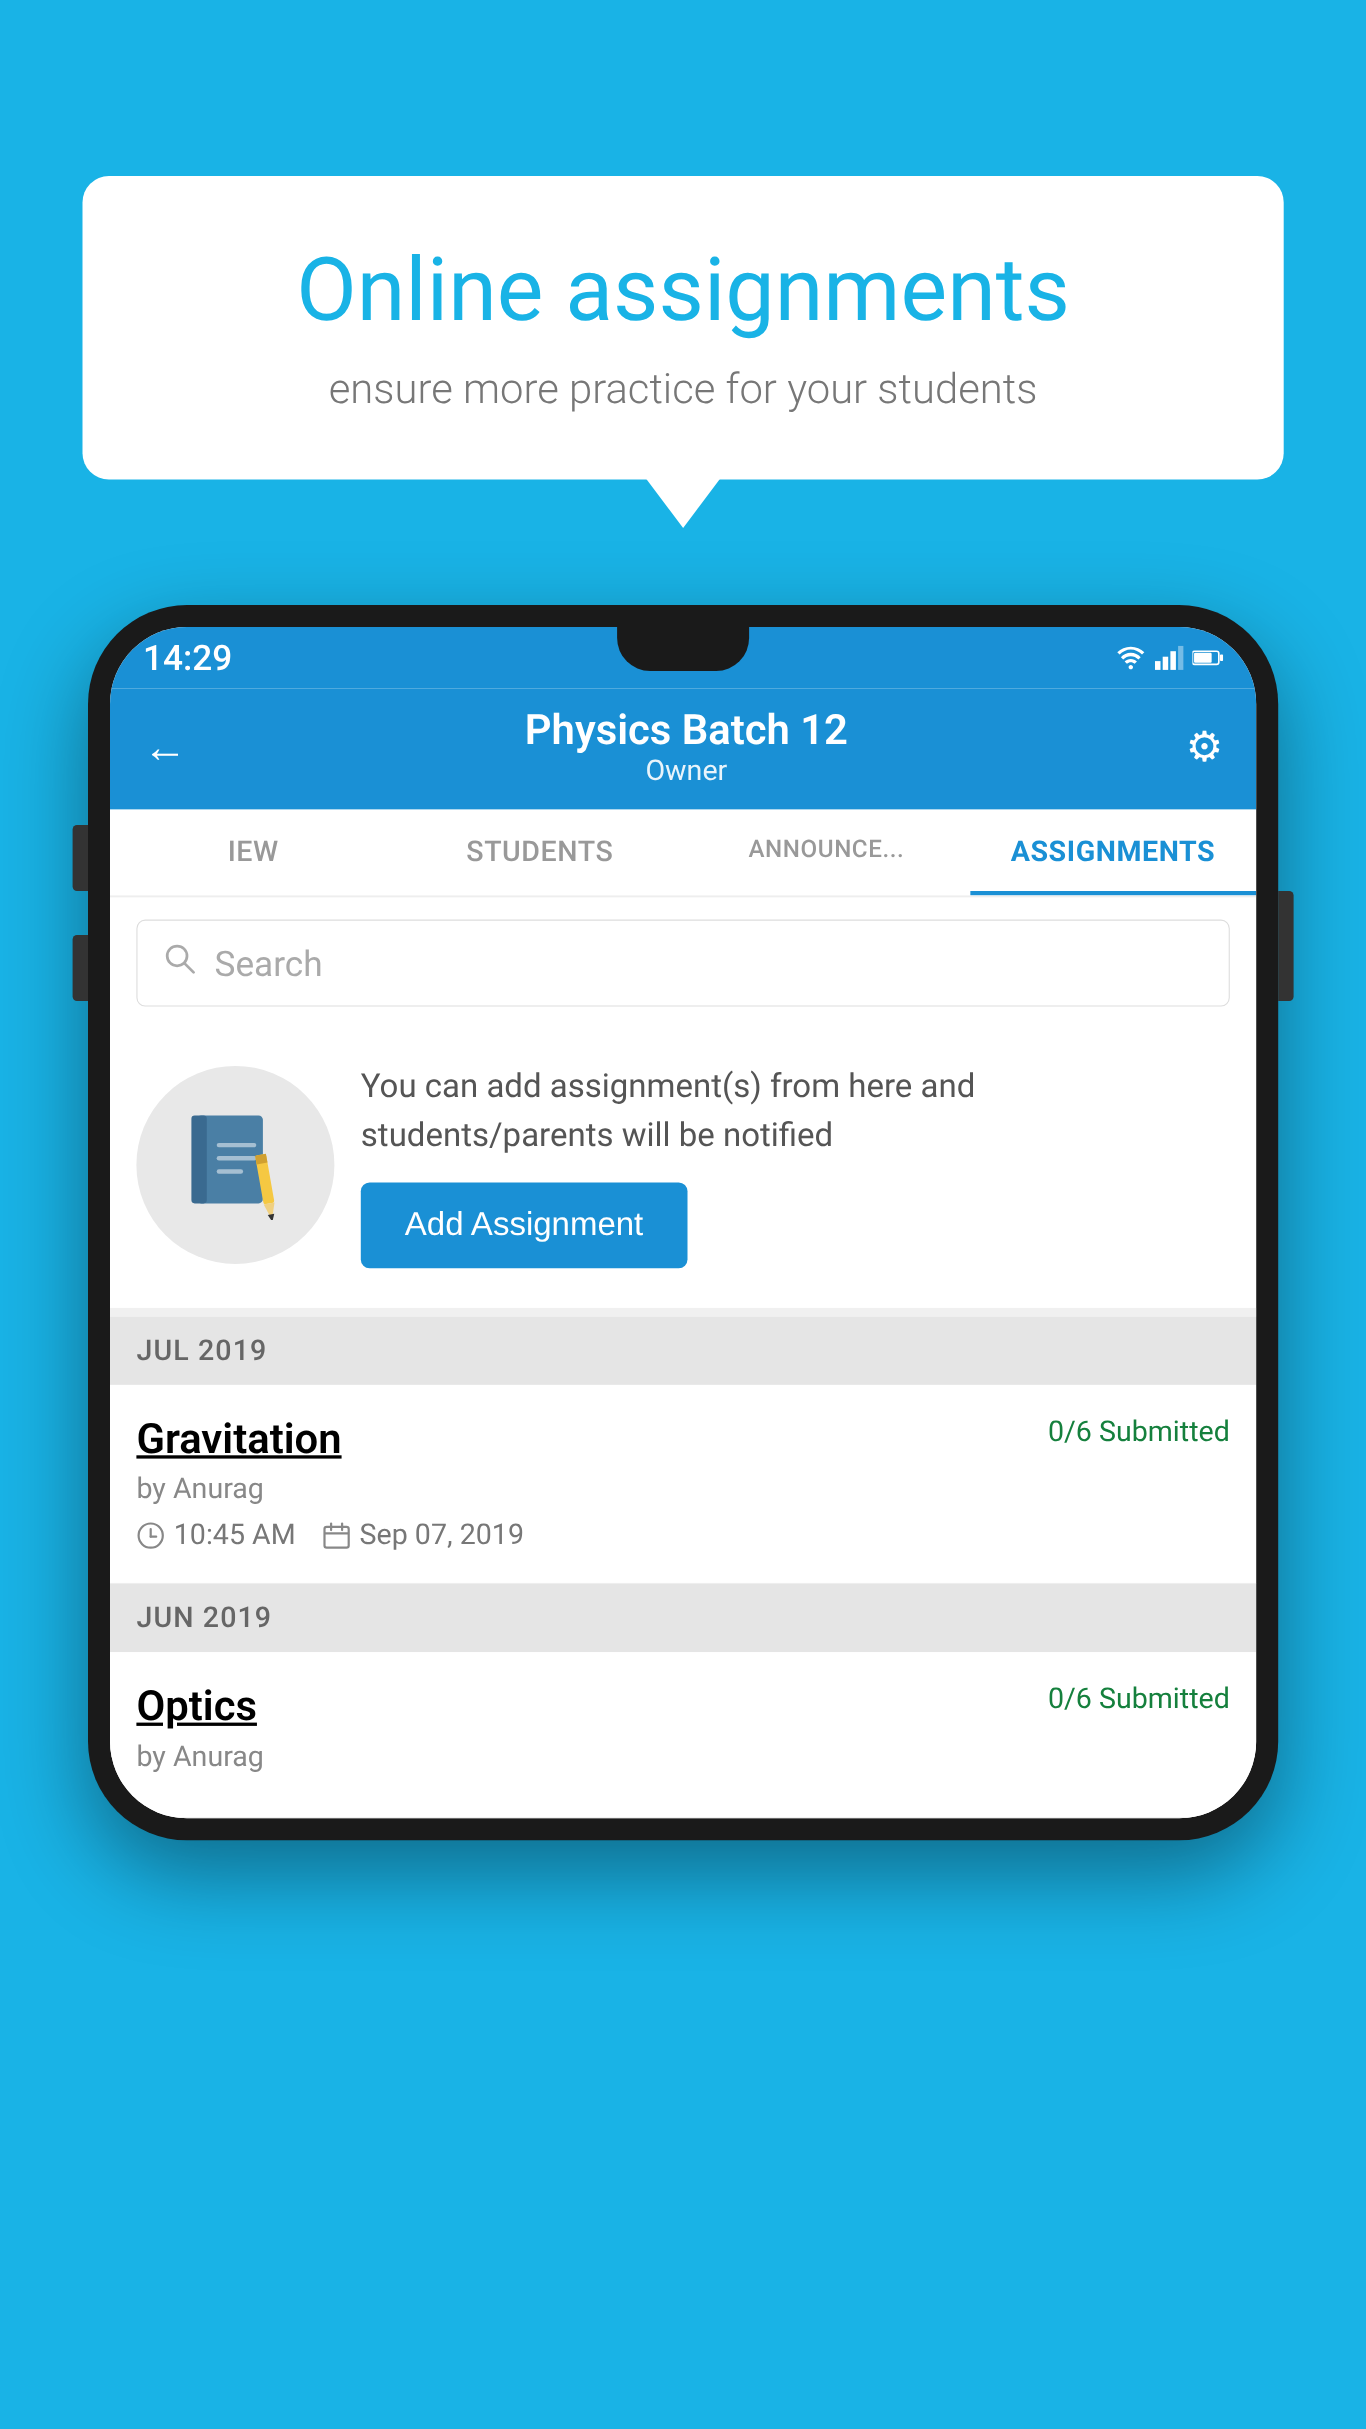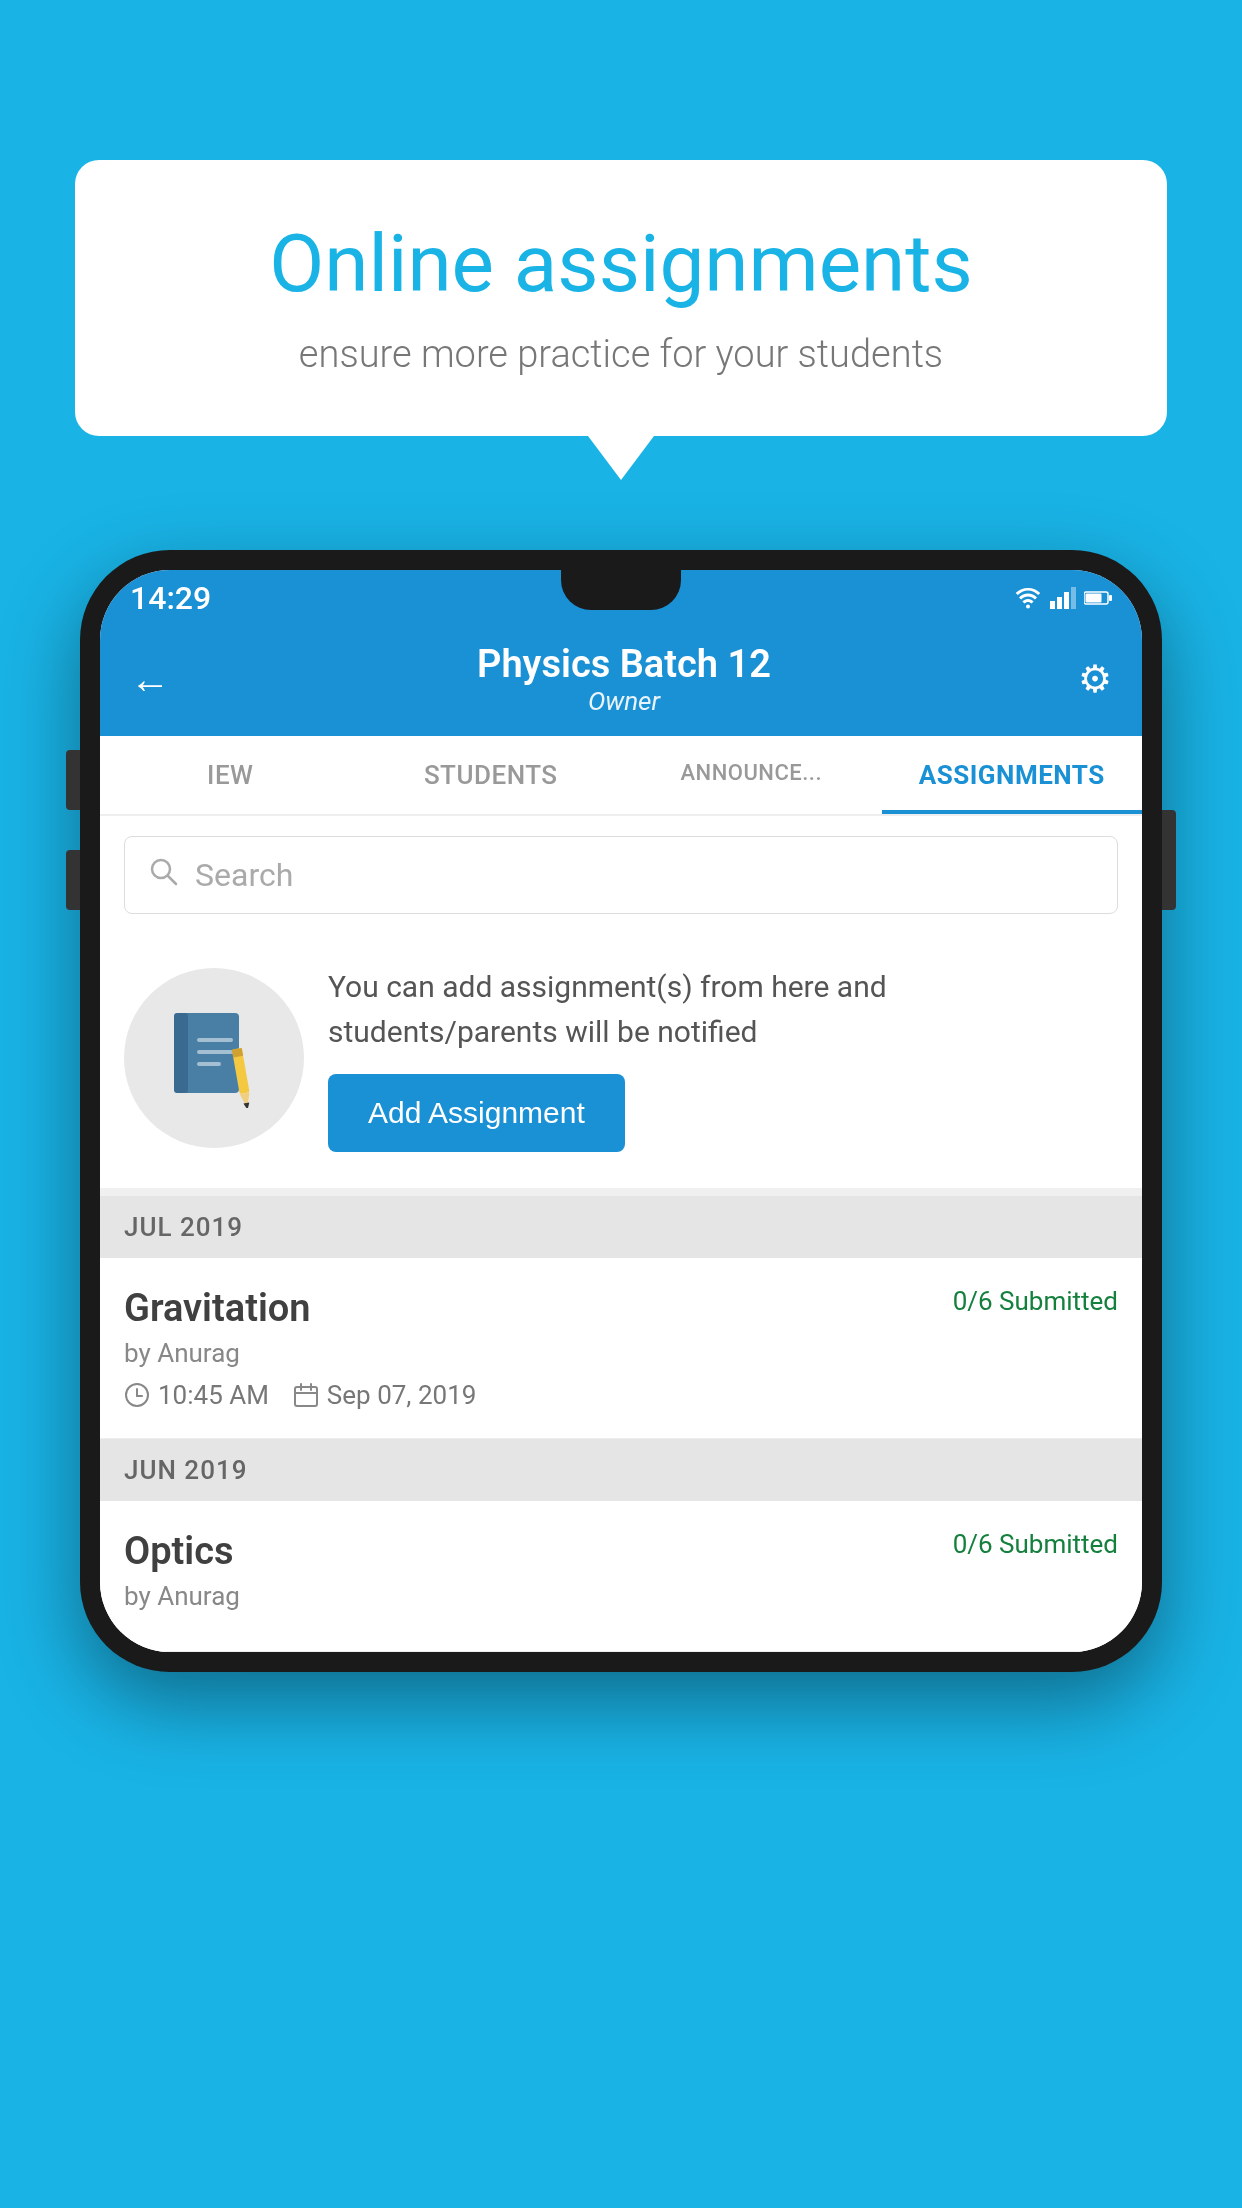--- a/index.html
+++ b/index.html
@@ -134,21 +134,20 @@
     .app-header .batch-title {
       color: white;
       font-size: 38px;
       font-weight: 600;
       text-align: center;
     }
 
     .app-header .batch-subtitle {
       color: rgba(255,255,255,0.9);
       font-size: 26px;
-      font-style: italic;
     }
 
     .app-header .settings-icon {
       color: white;
       font-size: 38px;
     }
 
     
     .tabs-bar {
       background: white;
@@ -273,21 +272,22 @@
     .assignment-row-top {
       display: flex;
       justify-content: space-between;
       align-items: flex-start;
       margin-bottom: 8px;
     }
 
     .assignment-name {
       font-size: 38px;
       font-weight: 600;
-      color: #404040;
+      color: #000000;
+      text-decoration: underline;
     }
 
     .submitted-badge {
       font-size: 26px;
       color: #15803d;
     }
 
     .assignment-author {
       font-size: 26px;
       color: #888;

